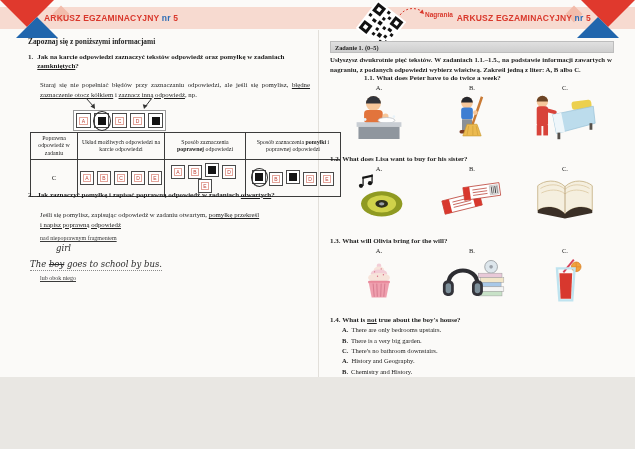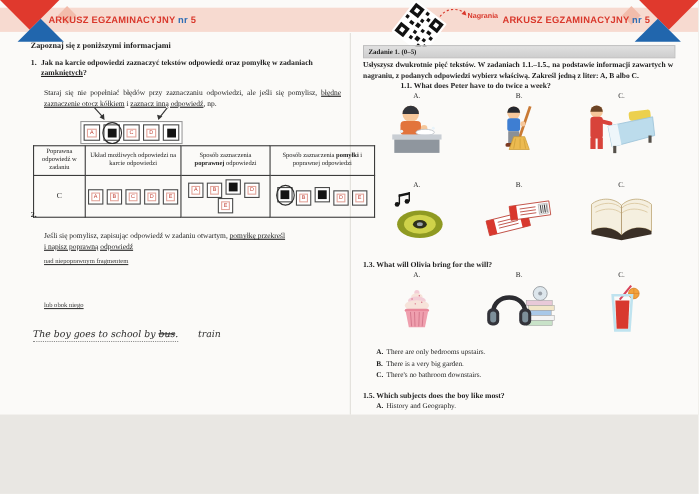--- a/index.html
+++ b/index.html
@@ -178,38 +178,41 @@
             </span><span class="abox">
               <span class="l">E</span>
             </span>
       </td>
     </tr>
   </tbody>
     </table>
 
   <div class="abs flexrow qhead" style="left:28px;top:191px;width:285px;">
     <span style="margin-right:4px;">2.</span>
+    <span>
+      <span>Jak zaznaczyć pomyłkę i zapisać poprawną odpowiedź w zadaniach </span><span class="u">otwartych</span><span>?</span>
+    </span>
   </div>
 
   <div class="abs body-sm" style="left:40px;top:210px;width:270px;text-align:left;">
     <span>Jeśli się pomylisz, zapisując odpowiedź w zadaniu otwartym, </span><span class="u">pomyłkę przekreśl</span><br>
     <span class="u">i napisz poprawną odpowiedź</span>
   </div>
 
   <div class="abs hwlabel" style="left:40px;top:235px;">nad niepoprawnym fragmentem</div>
 
+  <div class="abs" style="left:30px;top:253px;">
+    <span class="hw abs" style="left:26px;top:-10px;">girl</span>
+    <span class="hw dotted">
+      <span>The </span><span class="strike">boy</span><span> goes to school by bus.</span>
+    </span>
+  </div>
 
   <div class="abs hwlabel" style="left:40px;top:275px;">lub obok niego</div>
 
-  <div class="abs" style="left:30px;top:293px;">
-    <span class="hw dotted">
-      <span>The boy goes to school by </span><span class="strike">bus</span><span>.</span>
-    </span>
-    <span class="hw" style="margin-left:14px;">train</span>
-  </div>
 
   <svg class="abs" style="left:356px;top:1px;" width="50" height="48">
     <g transform="rotate(38 25 24)">
       <rect x="7" y="6" width="36" height="36" fill="#fff"></rect>
       <rect x="9" y="8" width="10" height="10" fill="#111"></rect>
         <rect x="12" y="11" width="4" height="4" fill="#fff"></rect>
       <rect x="31" y="8" width="10" height="10" fill="#111"></rect>
         <rect x="34" y="11" width="4" height="4" fill="#fff"></rect>
       <rect x="9" y="30" width="10" height="10" fill="#111"></rect>
         <rect x="12" y="33" width="4" height="4" fill="#fff"></rect>
@@ -287,20 +290,24 @@
         <rect x="15" y="17" width="12" height="4" rx="2" fill="#d8433a" transform="rotate(14 15 17)"></rect>
         <rect x="42" y="9" width="21" height="9" rx="3" fill="#ecd04e" transform="rotate(-7 52 13)"></rect>
         <polygon points="22,24 65,15 67,33 26,44" fill="#bcdcec" stroke="#9cc3d8" stroke-width="0.8"></polygon>
         <polygon points="22,24 31,22 35,42 26,44" fill="#eef6fa"></polygon>
         <rect x="27" y="43" width="3" height="7" fill="#55504a"></rect>
         <rect x="61" y="33" width="3" height="7" fill="#55504a"></rect>
       </svg>
     </div>
   </div>
 
+  <div class="abs qhead" style="left:330px;top:155px;">
+    <span>1.2.</span>
+    <span>What does Lisa want to buy for his sister?</span>
+  </div>
   <div class="abs imgrow" style="left:336px;top:165px;">
     <div class="opt">
       <span class="optlabel">A.</span>
       <svg viewBox="0 0 60 55" width="54" height="50">
         <circle cx="10" cy="14" r="2.4" fill="#151515"></circle>
           <rect x="11.6" y="4" width="1.4" height="10" fill="#151515"></rect>
         <circle cx="20" cy="11" r="2.4" fill="#151515"></circle>
           <rect x="21.6" y="1.5" width="1.4" height="9.5" fill="#151515"></rect>
         <path d="M11.6 4 L23 1.5 L23 4 L11.6 6.5 Z" fill="#151515"></path>
         <ellipse cx="33" cy="34" rx="23" ry="14" fill="#8f9a22"></ellipse>
@@ -396,32 +403,32 @@
         <circle cx="44" cy="11" r="6" fill="#f2a23c" stroke="#d9832a" stroke-width="1"></circle>
         <line x1="44" y1="5" x2="44" y2="17" stroke="#d9832a" stroke-width="0.7"></line>
         <line x1="38" y1="11" x2="50" y2="11" stroke="#d9832a" stroke-width="0.7"></line>
         <polygon points="20,13 42,13 39,53 23,53" fill="none" stroke="#bfe3ef" stroke-width="3"></polygon>
         <polygon points="23,19 39,19 37.5,51 24.5,51" fill="#d8382e"></polygon>
       </svg>
     </div>
   </div>
 
   <div class="abs" style="left:330px;top:316px;width:282px;">
+    <div class="qhead">
+      <span>1.4.</span>
+      <span>What is </span><span class="u">not</span><span> true about the boy's house?</span>
+    </div>
     <div class="optlist" style="margin-left:12px;">
       <div><span class="lab">A.</span><span>There are only bedrooms upstairs.</span></div>
       <div><span class="lab">B.</span><span>There is a very big garden.</span></div>
       <div><span class="lab">C.</span><span>There's no bathroom downstairs.</span></div>
     </div>
   </div>
 
   <div class="abs" style="left:330px;top:356px;width:282px;">
-    <div class="qhead">
-      <span>1.5.</span>
-      <span>Which subjects does the boy like most?</span>
-    </div>
     <div class="optlist" style="margin-left:12px;">
       <div><span class="lab">A.</span><span>History and Geography.</span></div>
       <div><span class="lab">B.</span><span>Chemistry and History.</span></div>
       <div><span class="lab">C.</span><span>Geography and Chemistry.</span></div>
     </div>
   </div>
 
   <div class="abs transfer" style="left:330px;top:403px;">Przenieś rozwiązania zadań 1.1.–1.5. na kartę odpowiedzi!</div>
 
 </div>

